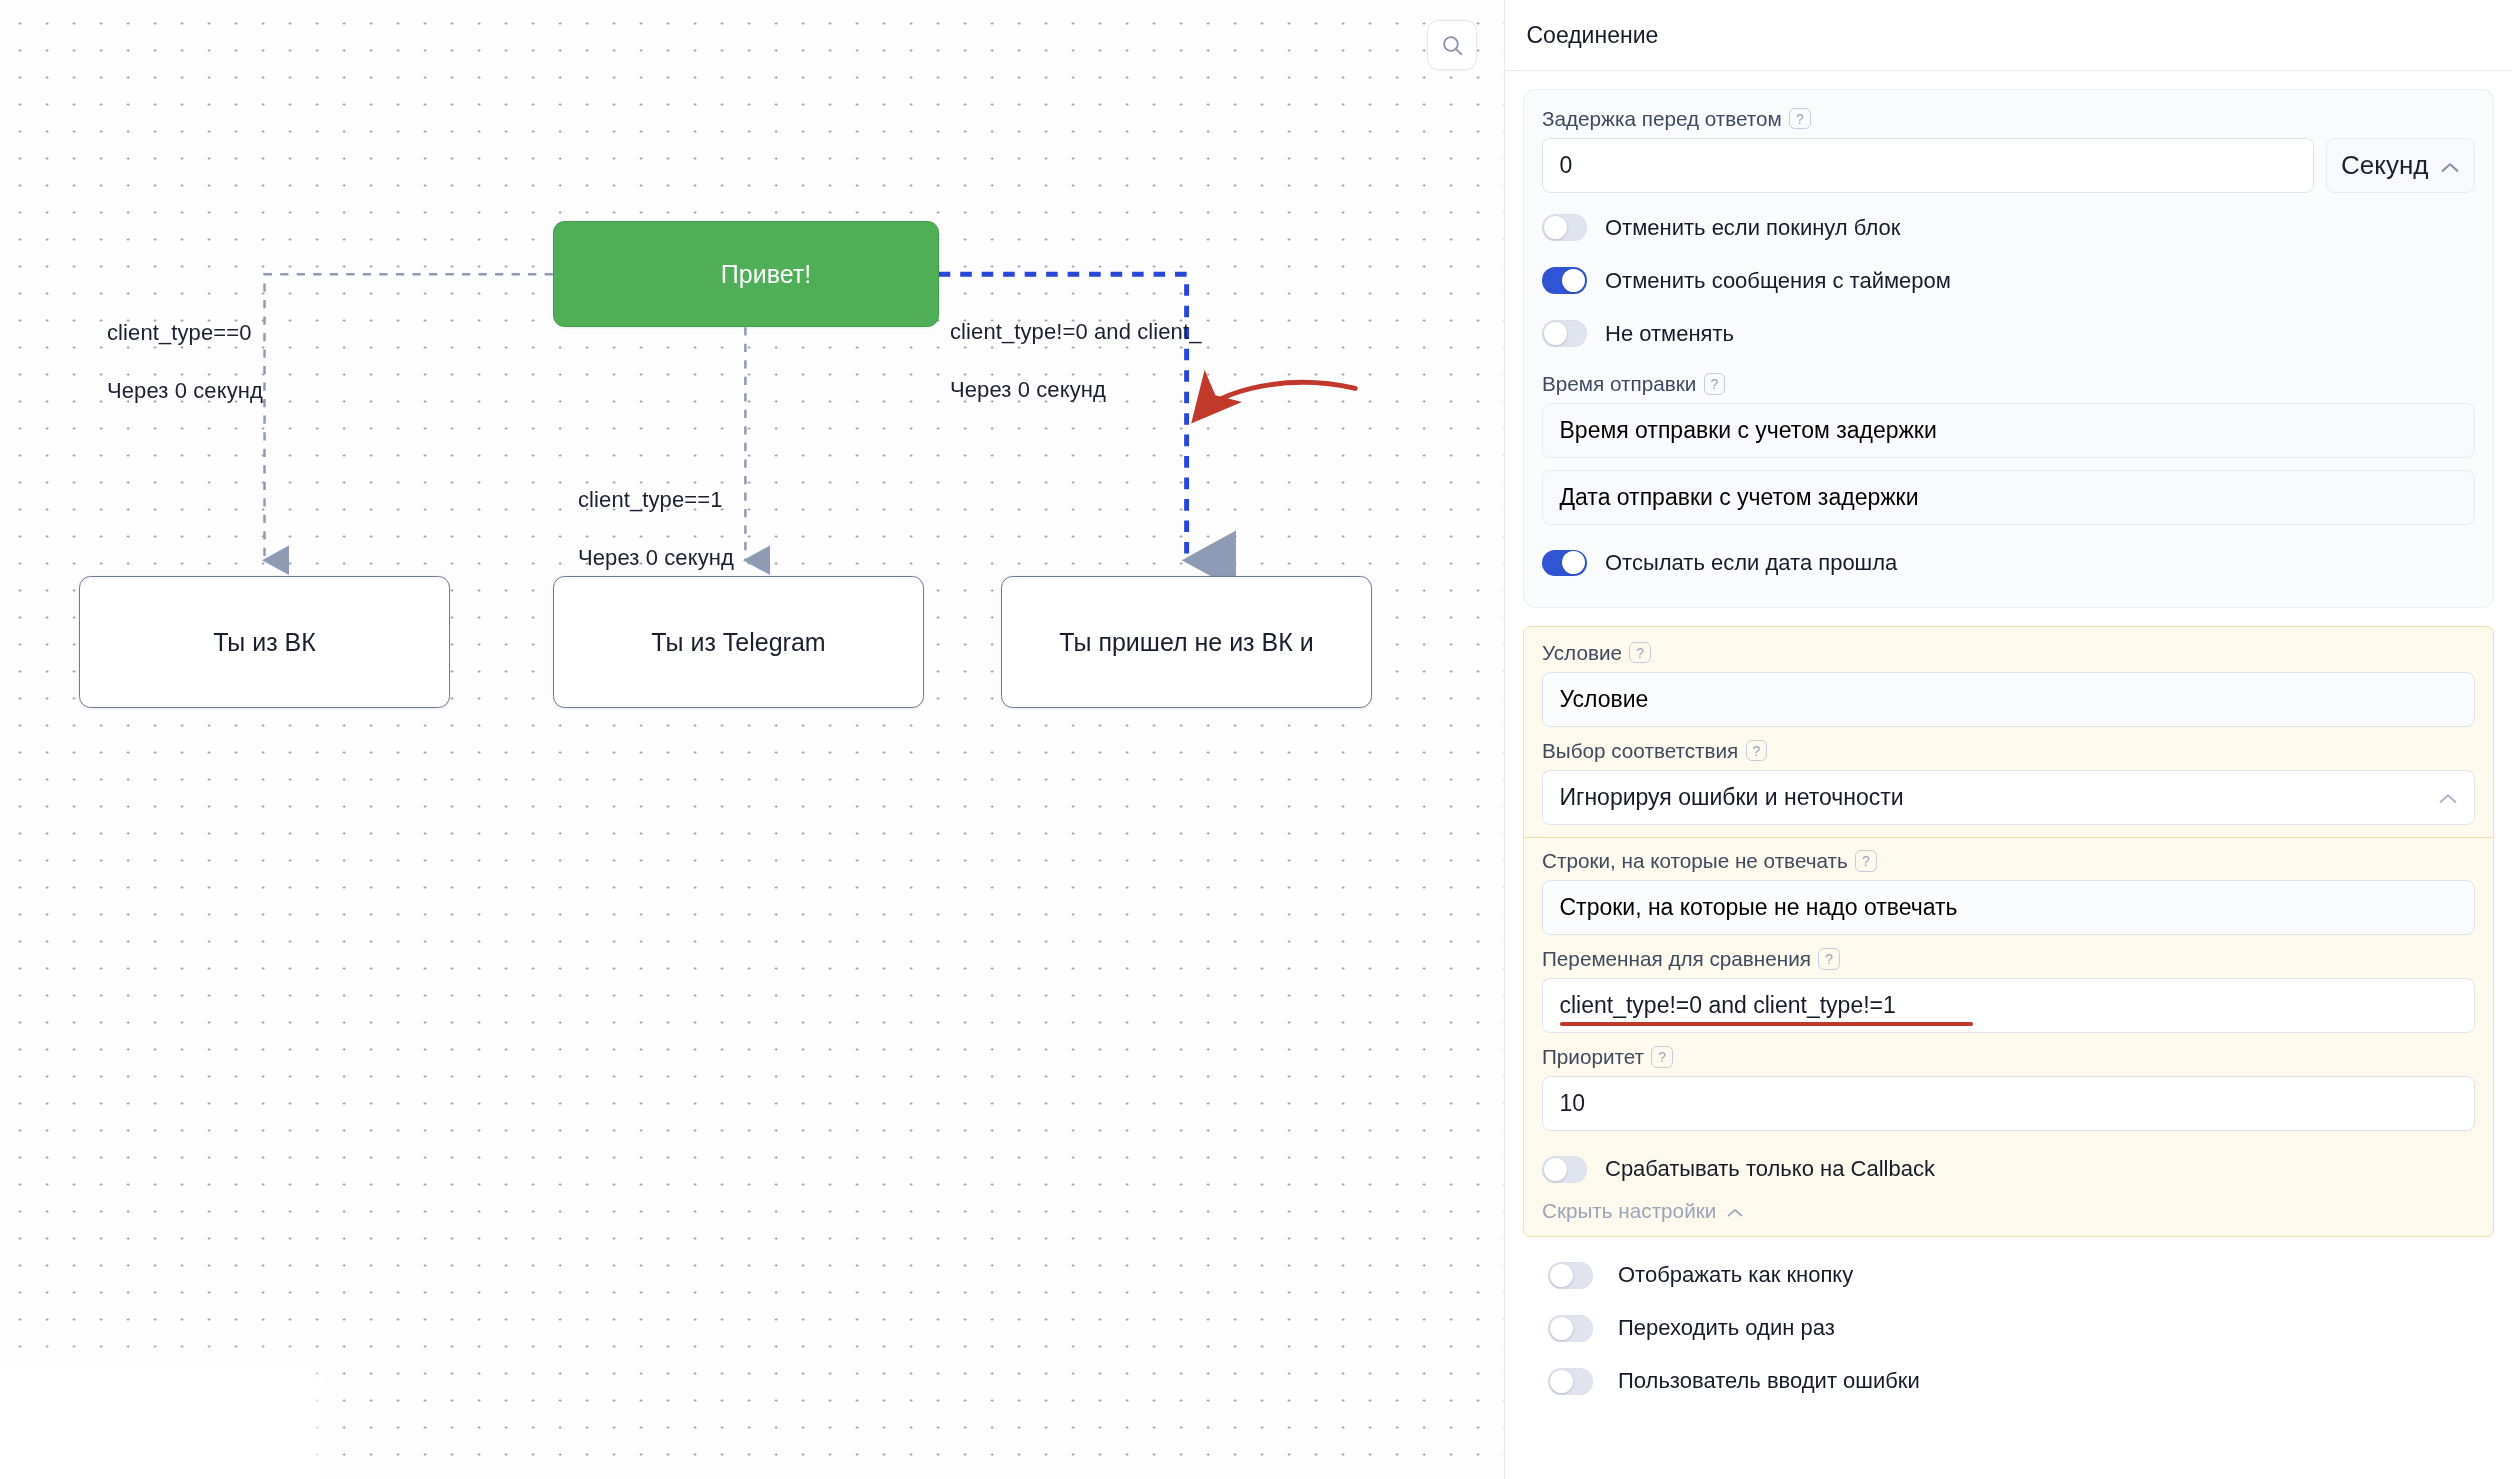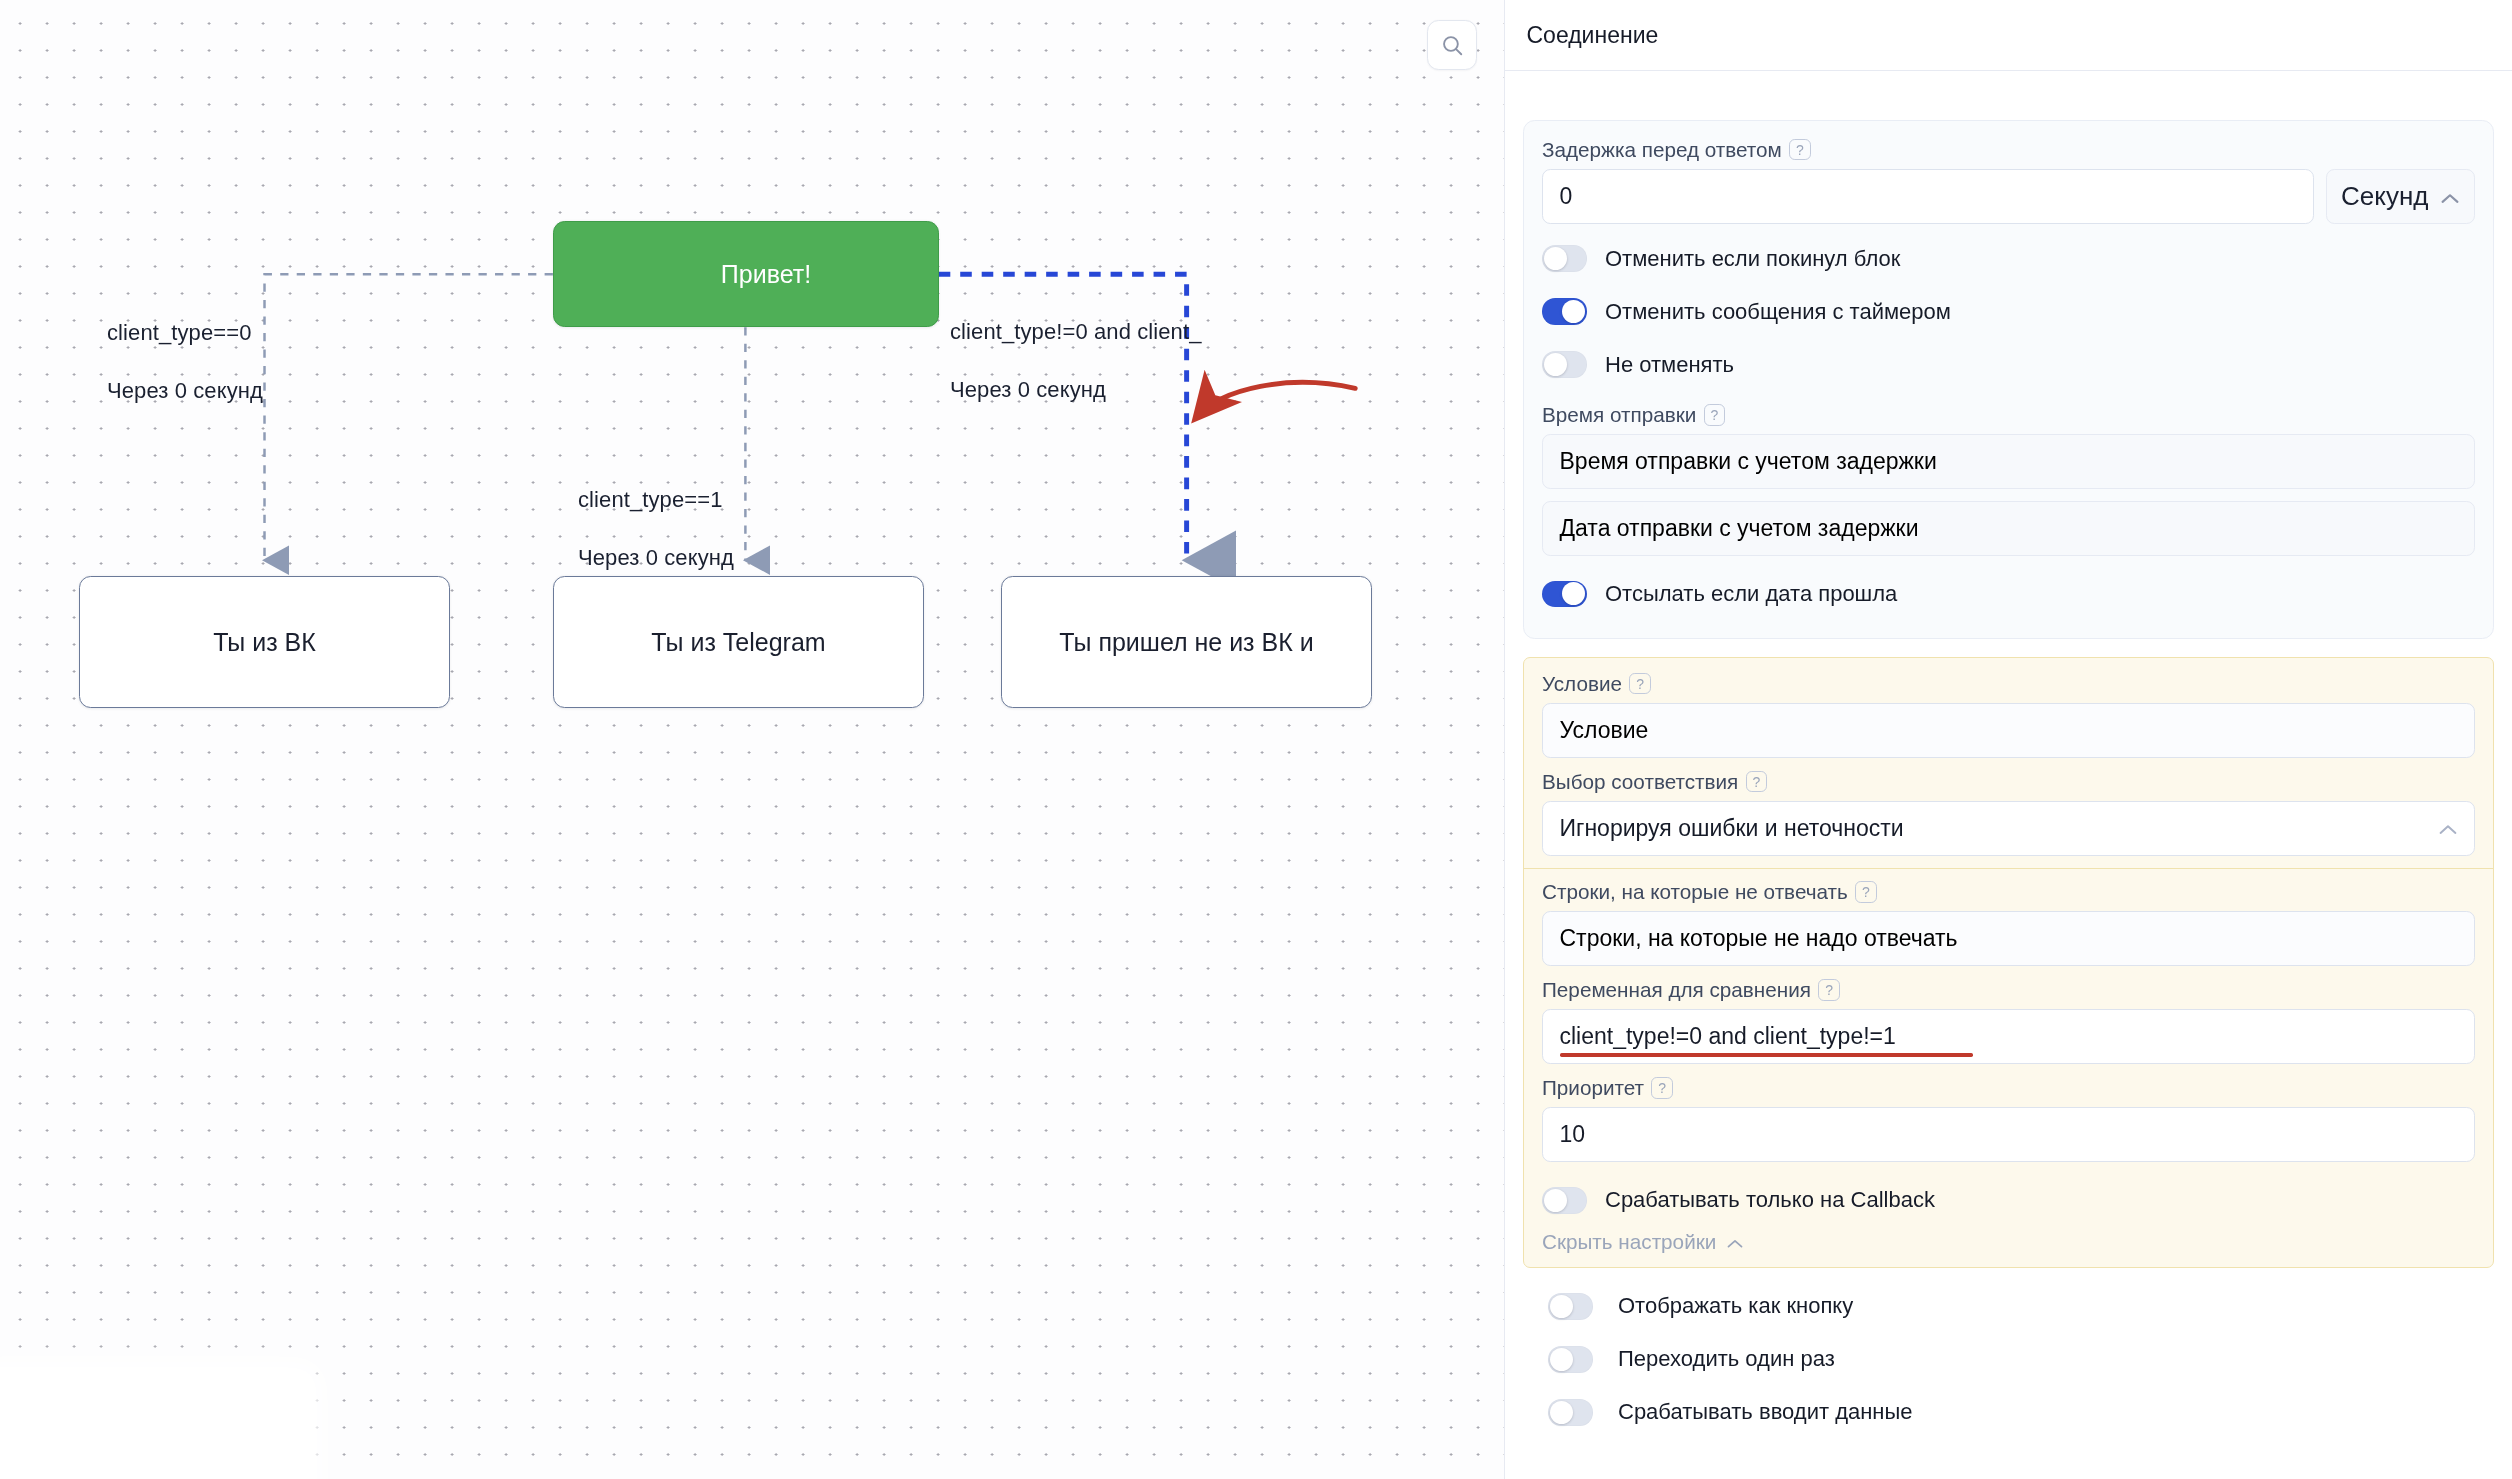--- a/index.html
+++ b/index.html
@@ -102,21 +102,20 @@
   .panel-title { font-size: 23px; color: #161b28; }
   .panel-body { padding: 18px 18px 0 18px; }
 
   .card {
     border-radius: 11.6px;
     padding: 16.5px 18px 18px 18px;
   }
   .card-delay {
     background: #f9fbfd;
     border: 0.8px solid #e9edf5;
-    margin-top: 31px;
   }
   .card-cond {
     background: #fdf9ec;
     border: 0.8px solid #f0e2ae;
     border-radius: 7px;
     margin-top: 18px;
     padding: 13.2px 18px 13.2px 18px;
   }
   .cond-divider { height: 0.8px; background: #f0e2ae; margin: 11.6px -18px; }
 
@@ -421,20 +420,20 @@
         <div class="toggle-row">
           <span class="toggle">
               <span class="knob"></span>
             </span>
           <span class="toggle-label">Переходить один раз</span>
         </div>
         <div class="toggle-row">
           <span class="toggle">
               <span class="knob"></span>
             </span>
-          <span class="toggle-label">Срабатывать вводит данные</span>
+          <span class="toggle-label">Пользователь вводит ошибки</span>
         </div>
       </div>
 
     </div>
   </div>
 </div>
 
 
 </body></html>

